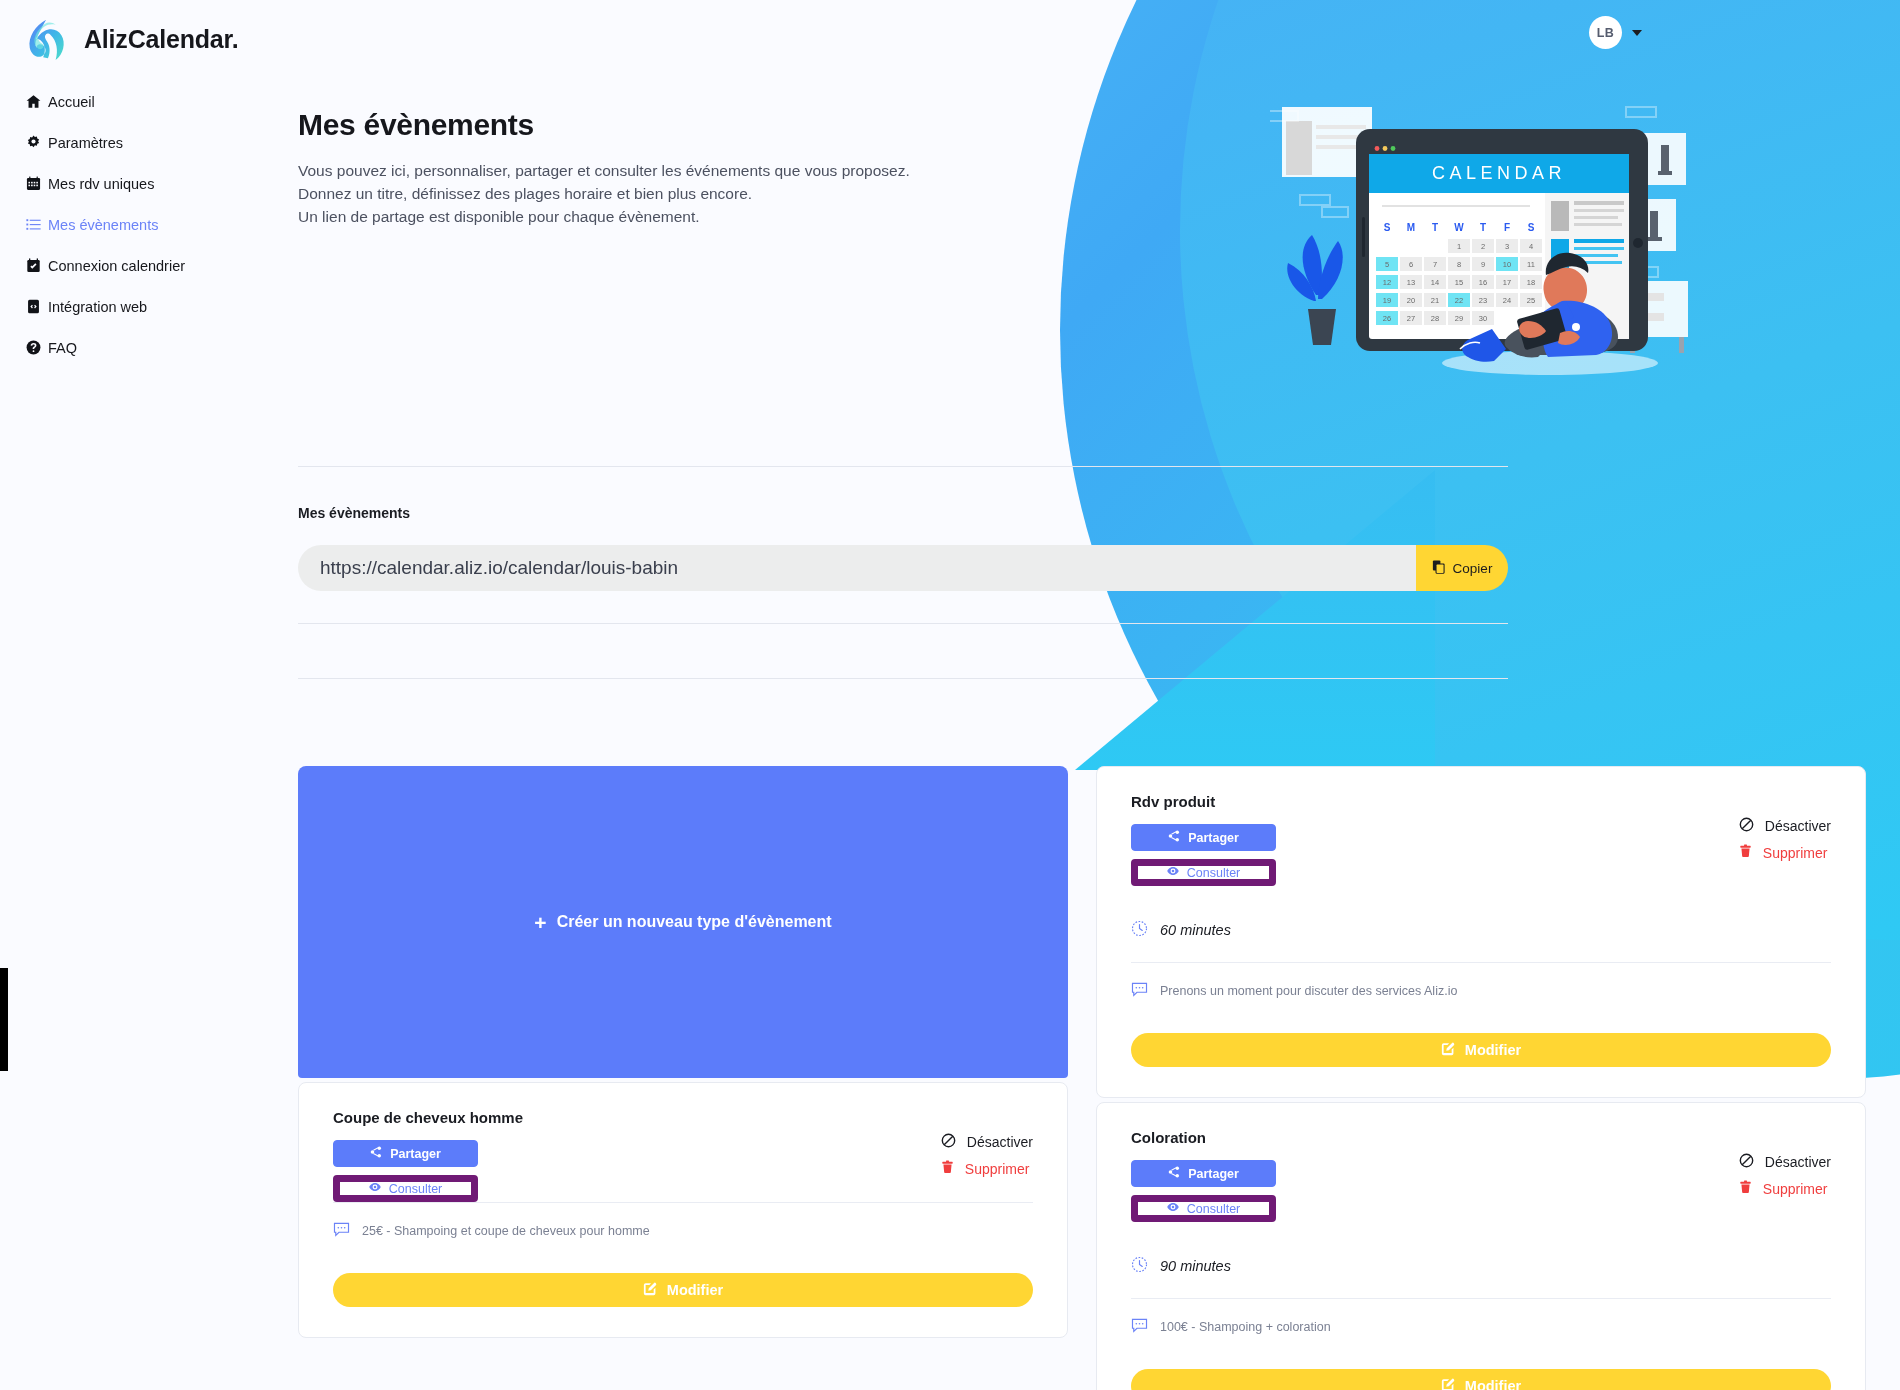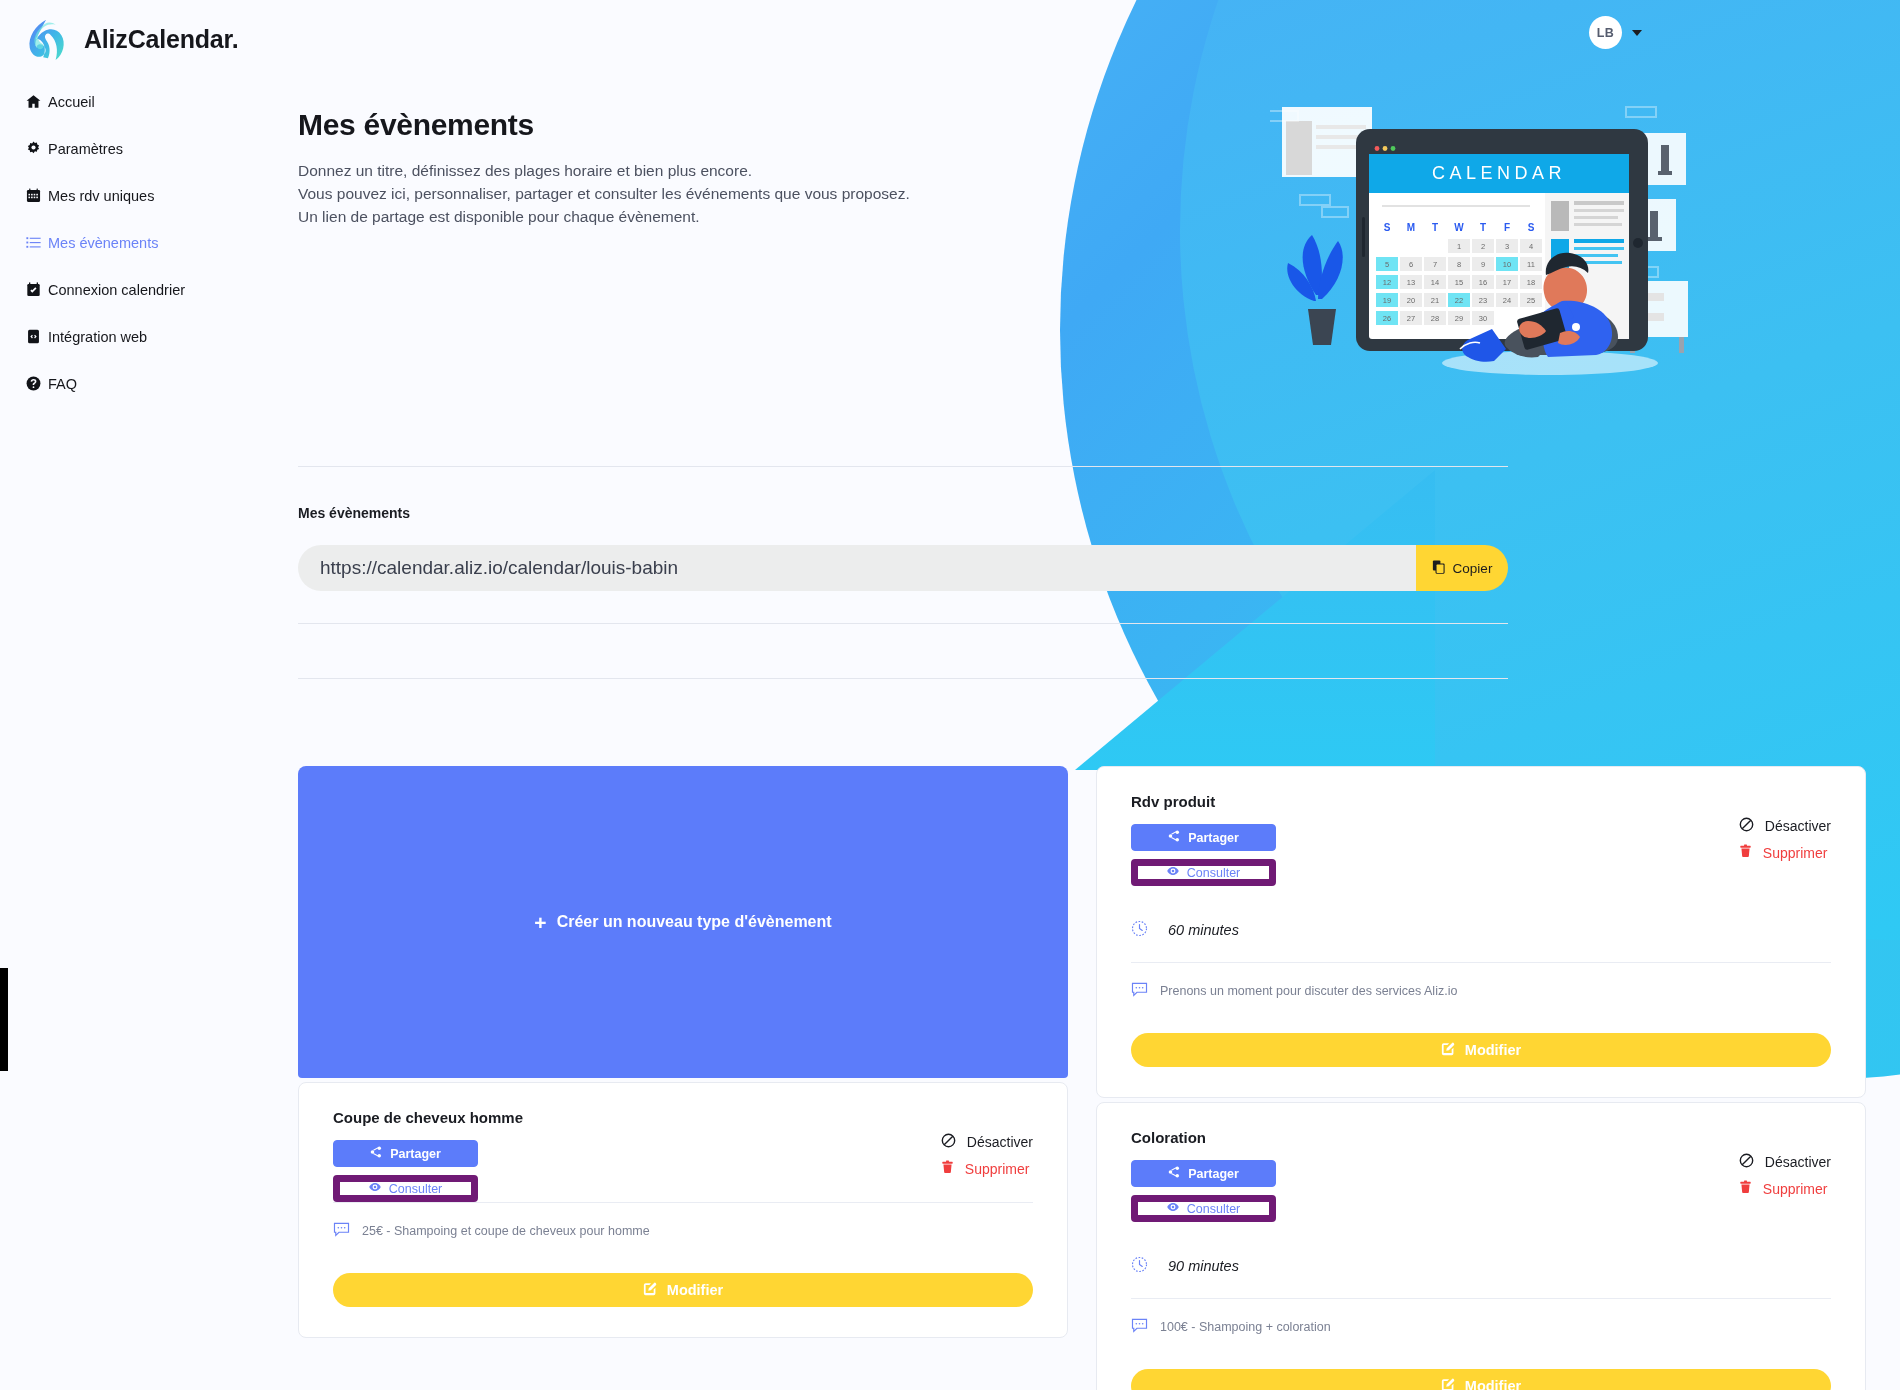--- a/index.html
+++ b/index.html
@@ -81,21 +81,21 @@
     width: 240px;
     z-index: 5;
   }
   .nav-item {
     display: flex; align-items: center; gap: 7px;
     height: 31px; padding-left: 26px;
     font-size: 14.5px; color: #16171c;
     cursor: pointer;
     text-decoration: none;
   }
-  .nav-item + .nav-item { margin-top: 16px; }
+  .nav-item + .nav-item { margin-top: 10px; }
   .nav-item.active { color: #6b83f7; }
   .nav-item .ico { width: 15px; height: 15px; display:flex; align-items:center; justify-content:center; }
   .nav-item svg { display: block; }
 
   
   .content {
     position: absolute; left: 298px; top: 0;
     width: 1310px;
     z-index: 4;
   }
@@ -205,21 +205,21 @@
     display: flex; flex-direction: column; gap: 9px; align-items: flex-start;
   }
   .act {
     display: flex; align-items: center; gap: 11px;
     font-size: 14px; cursor: pointer;
   }
   .act.deactivate { color: #1a1c22; }
   .act.delete { color: #f03e3e; }
 
   .duration-row {
-    display: flex; align-items: center; gap: 20px;
+    display: flex; align-items: center; gap: 12px;
     margin-top: 34px; padding-bottom: 22px;
     font-size: 14.5px; font-style: italic; color: #1a1c22; font-weight: 500;
   }
   .hr-soft { height: 1px; background: #e9ecf3; }
   .desc-row {
     display: flex; align-items: center; gap: 12px;
     padding-top: 18px;
     font-size: 12.5px; color: #7b8193;
   }
   .modify-btn {
@@ -523,22 +523,22 @@
     </a>
   </nav>
 
   <div class="edge-marker"></div>
 
   <main class="content">
 
     <h1 class="page-title">Mes évènements</h1>
 
     <div class="page-desc">
+      <div>Vous pouvez ici, personnaliser, partager et consulter les événements que vous proposez.</div>
       <div>Donnez un titre, définissez des plages horaire et bien plus encore.</div>
-      <div>Vous pouvez ici, personnaliser, partager et consulter les événements que vous proposez.</div>
       <div>Un lien de partage est disponible pour chaque évènement.</div>
     </div>
 
     <div class="divider d1"></div>
 
     <div class="field-label">Mes évènements</div>
 
     <div class="copy-row">
       <input class="copy-input" type="text" value="https://calendar.aliz.io/calendar/louis-babin" style="">
       <button class="copy-btn">

